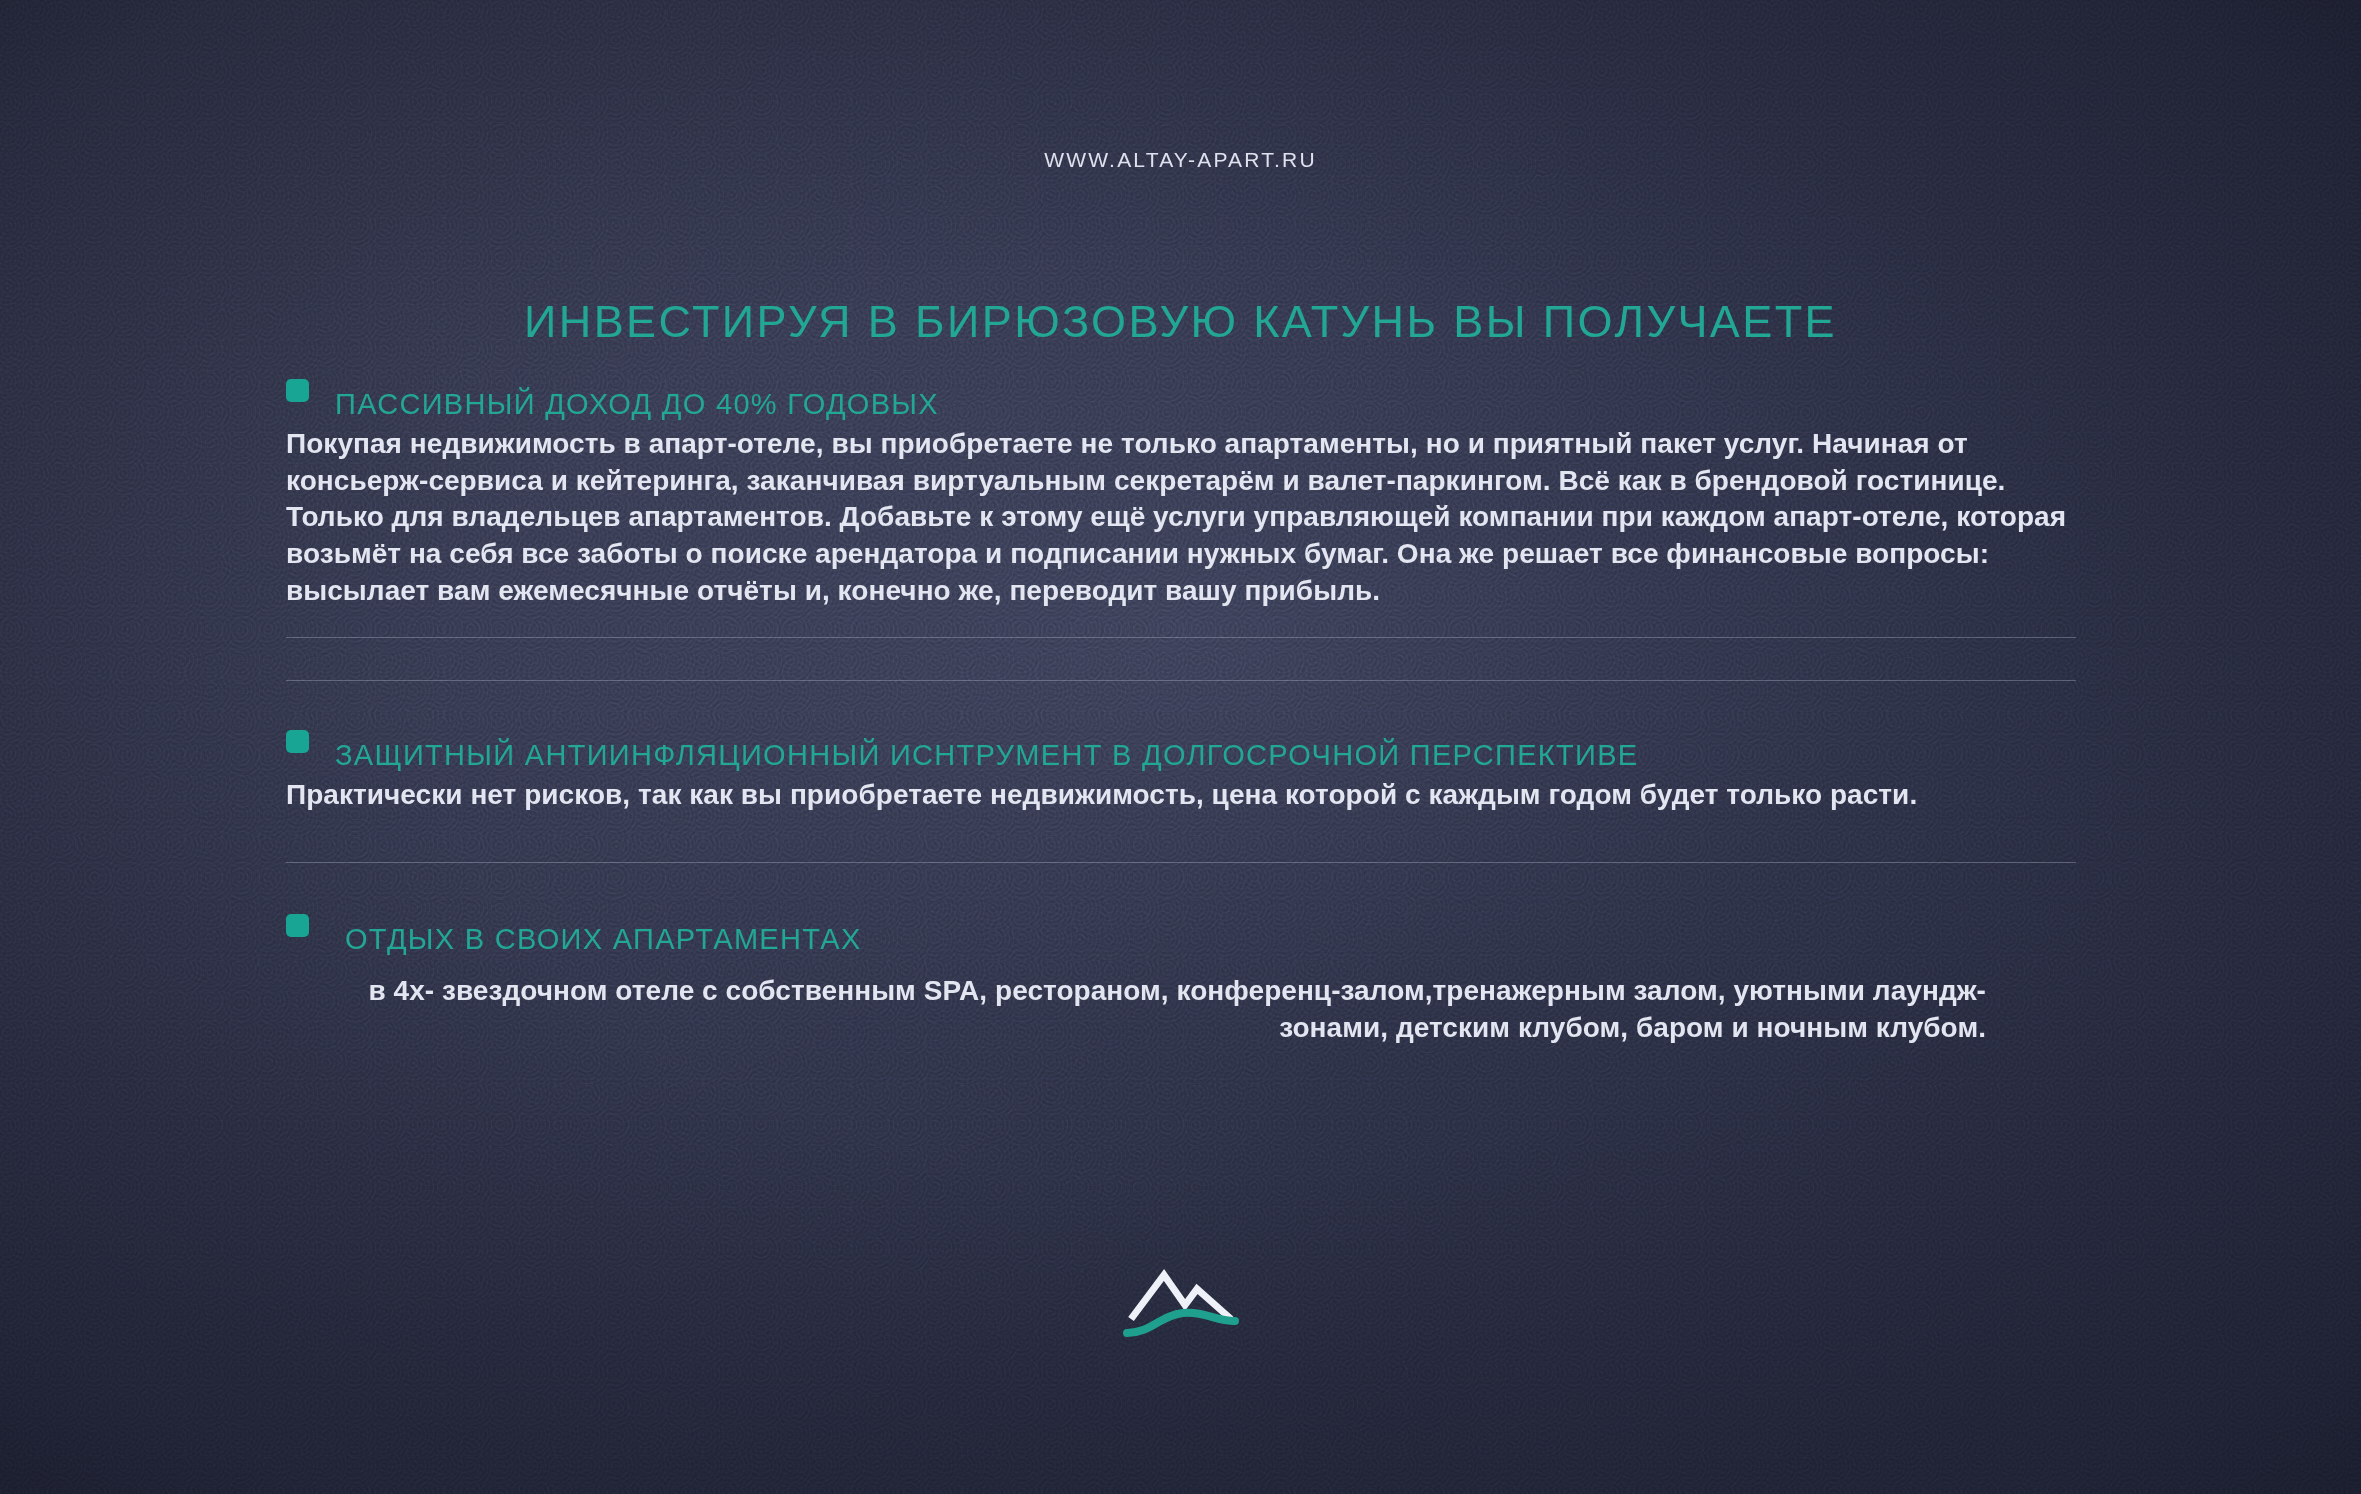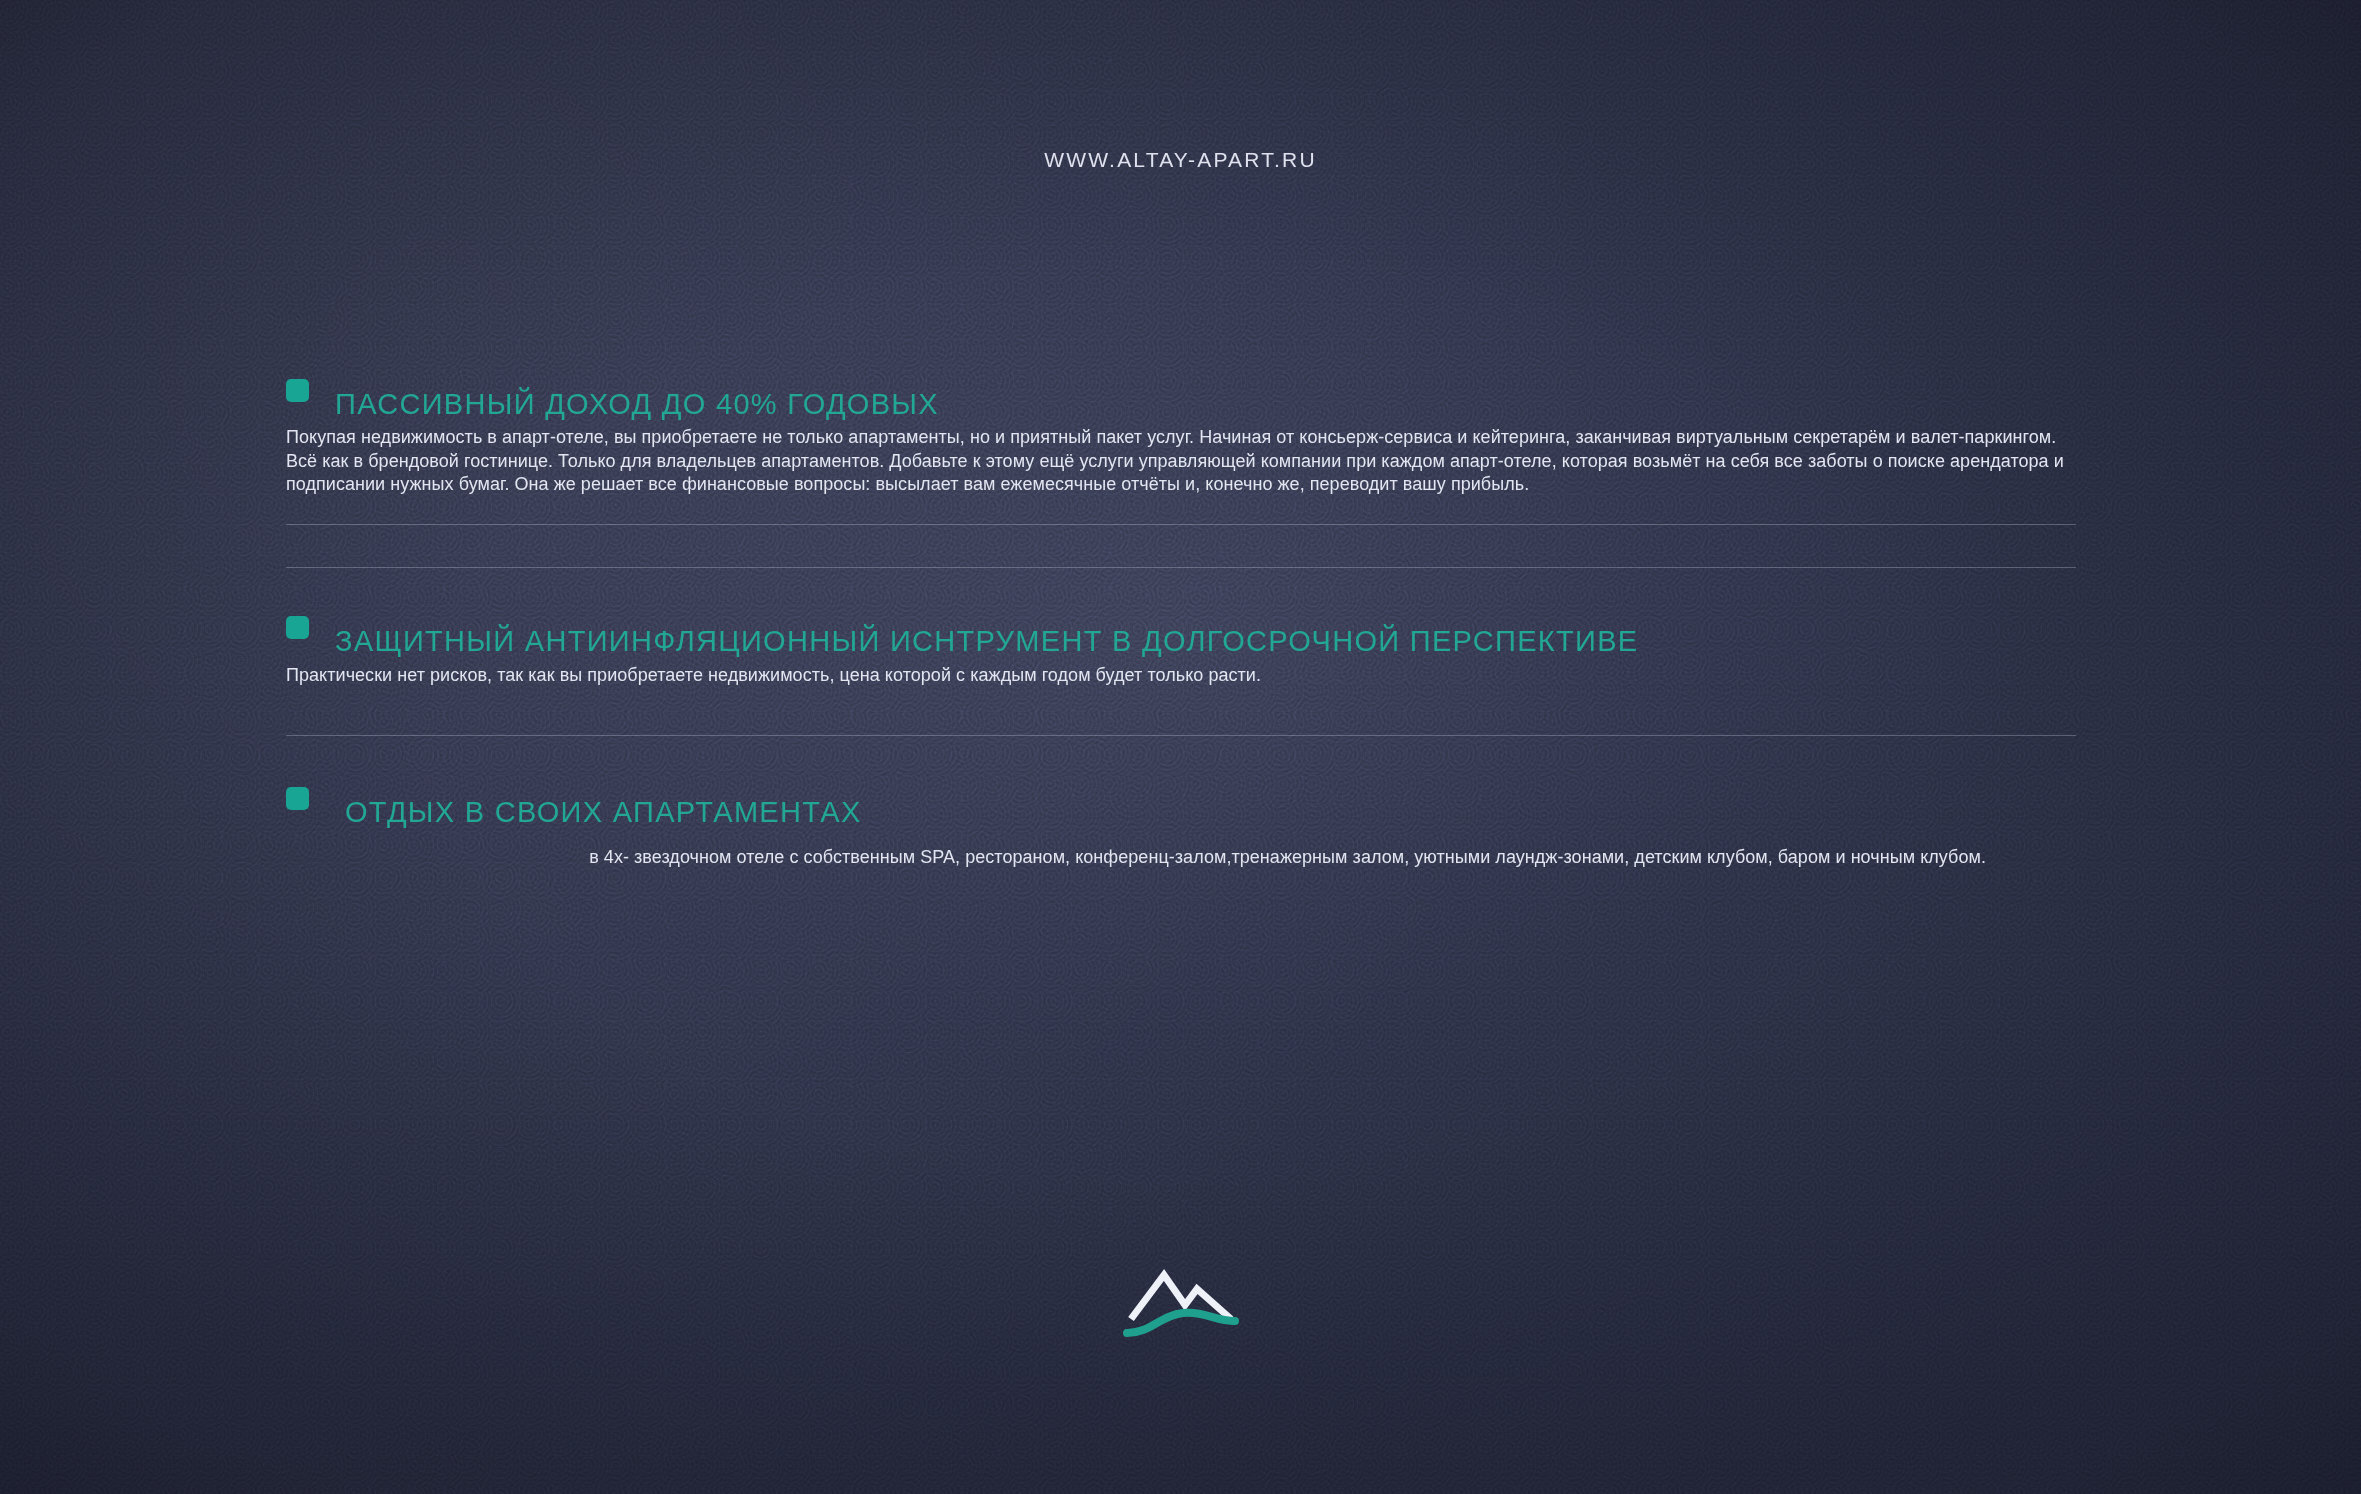--- a/index.html
+++ b/index.html
@@ -112,23 +112,23 @@
     font-size: 29px;
     font-weight: 400;
     letter-spacing: 1.3px;
     white-space: nowrap;
     margin-top: 28px;
   }
   .section-title.indented { padding-left: 10px; }
 
   .section-body {
     color: #e3e6f1;
-    font-size: 18px;
+    font-size: 28px;
     line-height: 1.31;
-    font-weight: 400;
+    font-weight: 700;
     letter-spacing: 0.05px;
     margin-top: 14px;
     max-width: 1790px;
   }
 
   .divider {
     height: 1px;
     background: rgba(206,212,232,0.30);
     width: 100%;
   }
@@ -164,20 +164,21 @@
 
 <div class="slide">
 
   <div class="grain"></div>
   <div class="vignette"></div>
 
   <div class="content">
 
     <div class="site-url">WWW.ALTAY-APART.RU</div>
 
+    <h1 class="main-title">ИНВЕСТИРУЯ В БИРЮЗОВУЮ КАТУНЬ ВЫ ПОЛУЧАЕТЕ</h1>
 
     <div class="sections">
 
       <div class="section sec-1">
         <div class="section-head">
           <span class="bullet"></span>
           <span class="section-title">ПАССИВНЫЙ ДОХОД ДО 40% ГОДОВЫХ</span>
         </div>
         <p class="section-body">Покупая недвижимость в апарт-отеле, вы приобретаете не только апартаменты, но и приятный пакет услуг. Начиная от консьерж-сервиса и кейтеринга, заканчивая виртуальным секретарём и валет-паркингом. Всё как в брендовой гостинице. Только для владельцев апартаментов. Добавьте к этому ещё услуги управляющей компании при каждом апарт-отеле, которая возьмёт на себя все заботы о поиске арендатора и подписании нужных бумаг. Она же решает все финансовые вопросы: высылает вам ежемесячные отчёты и, конечно же, переводит вашу прибыль.</p>
       </div>

